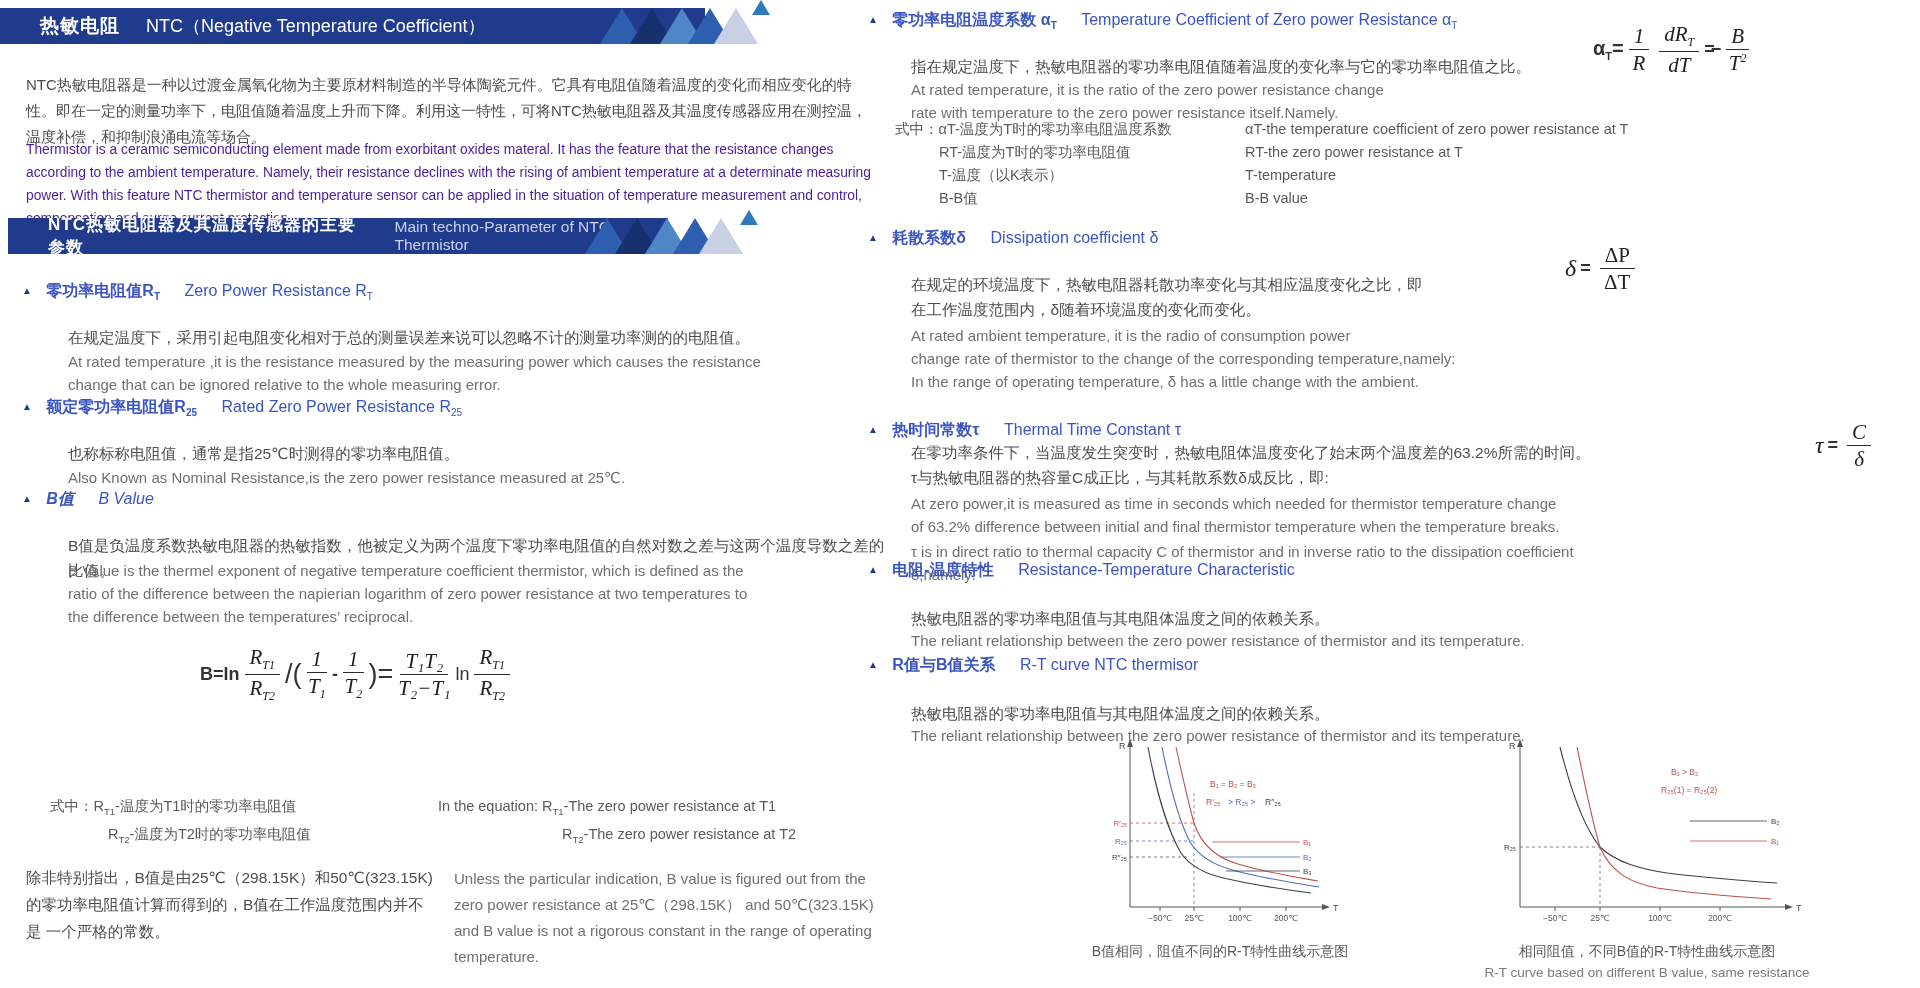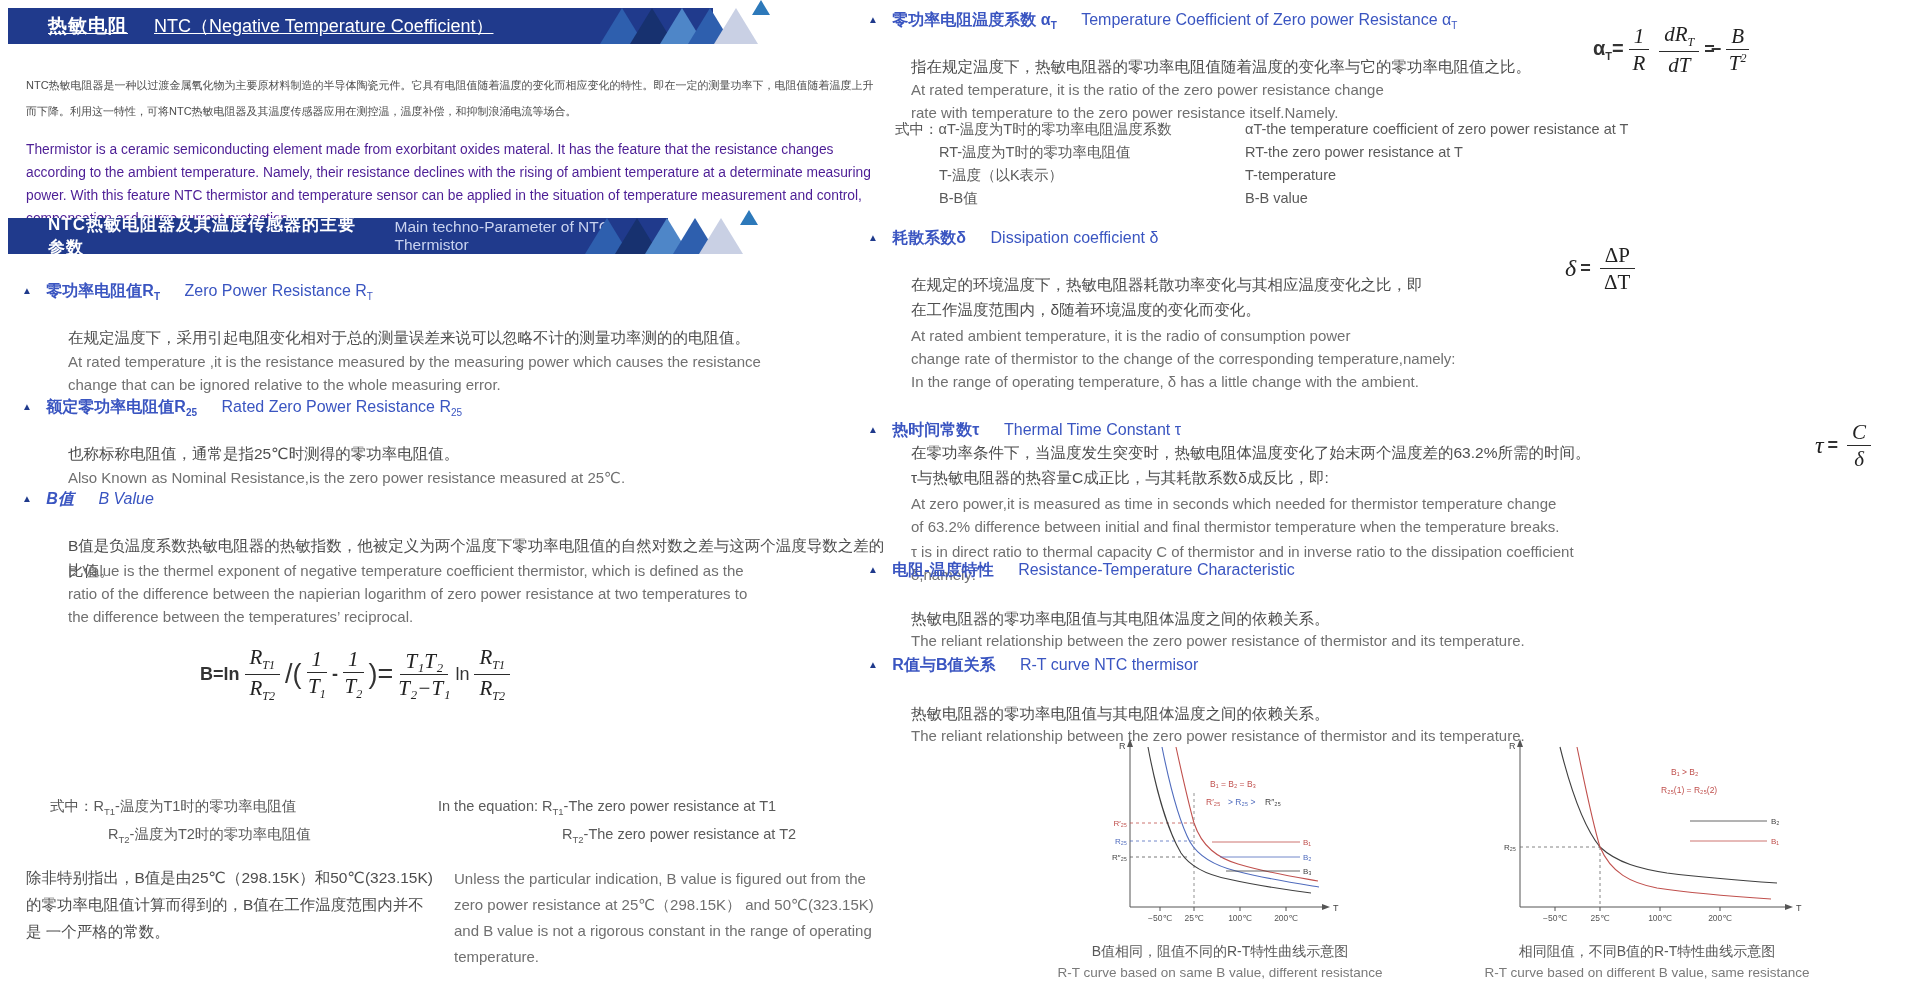--- a/index.html
+++ b/index.html
@@ -17,21 +17,21 @@
   .tri{position:absolute;clip-path:polygon(50% 0,0 100%,100% 100%);}
   
   .sec-head{position:absolute;font-size:16px;color:#3a55c1;white-space:nowrap;}
   .sec-head .bullet{color:#1f3a8c;font-size:10px;margin-right:10px;vertical-align:2px;}
   .sec-head .h-zh{font-weight:700;}
   .sec-head .h-en{font-weight:400;margin-left:20px;}
   .sec-head sub{font-size:10px;}
   
   .zh{font-size:15.5px;line-height:25px;color:#4d4d4d;}
   .en{font-size:15px;line-height:23px;color:#707070;}
-  .intro-zh{font-size:11px;line-height:26px;color:#4d4d4d;}
+  .intro-zh{font-size:15px;line-height:26px;color:#4d4d4d;}
   .intro-en{font-size:13.8px;line-height:23px;color:#4c1d95;}
   p{margin:16px;}
   .line{display:block;}
   
   .wline{font-size:14.5px;line-height:23px;color:#5a5a5a;}
   .wline sub{font-size:9.5px;}
   .indent1{margin-left:58px;}
   .indent2{margin-left:44px;}
   
   .formula{position:absolute;display:flex;align-items:center;color:#222;}
@@ -50,21 +50,21 @@
   
   .caption{position:absolute;text-align:center;}
   .cap-zh{font-size:14px;color:#595959;line-height:22px;}
   .cap-en{font-size:13.5px;color:#7a7a7a;line-height:22px;}
 </style>
 </head>
 <body>
 
 <div class="abs" style="left:0;top:0;width:870px;height:988px;">
 
-  <div class="hbar" style="left:8px;top:8px;width:705px;text-decoration:underline;">
+  <div class="hbar" style="left:0;top:8px;width:705px;">
     <span class="bz">热敏电阻</span>
     <span class="be">NTC（Negative Temperature Coefficient）</span>
   </div>
   <span class="tri" style="left:600px;top:8px;width:44px;height:36px;background:#2e5fae;"></span>
   <span class="tri" style="left:630px;top:8px;width:44px;height:36px;background:#17316f;"></span>
   <span class="tri" style="left:660px;top:8px;width:44px;height:36px;background:#4e86c8;"></span>
   <span class="tri" style="left:688px;top:8px;width:44px;height:36px;background:#2e5fae;"></span>
   <span class="tri" style="left:714px;top:8px;width:44px;height:36px;background:#c9d0e4;"></span>
   <span class="tri" style="left:752px;top:0px;width:18px;height:15px;background:#2d79ba;"></span>
 
@@ -309,19 +309,18 @@
     <line x1="225" y1="86" x2="302" y2="86" stroke="#3f3f3f" stroke-width="0.8"></line>
     <line x1="225" y1="106" x2="302" y2="106" stroke="#c0504d" stroke-width="0.8"></line>
     <text x="306" y="89" font-size="8" fill="#444">B₂</text>
     <text x="306" y="109" font-size="8" fill="#c0504d">B₁</text>
     <text x="206" y="40" font-size="8.5" fill="#c0504d">B₁ &gt; B₂</text>
     <text x="196" y="58" font-size="8.5" fill="#c0504d">R₂₅(1) = R₂₅(2)</text>
   </svg>
 
   <div class="caption" style="left:105px;top:940px;width:500px;">
     <div class="cap-zh">B值相同，阻值不同的R-T特性曲线示意图</div>
-    <div class="cap-en">R-T curve based on same B value, different resistance</div>
   </div>
   <div class="caption" style="left:532px;top:940px;width:500px;">
     <div class="cap-zh">相同阻值，不同B值的R-T特性曲线示意图</div>
     <div class="cap-en">R-T curve based on different B value, same resistance</div>
   </div>
 </div>
 
 </body></html>

